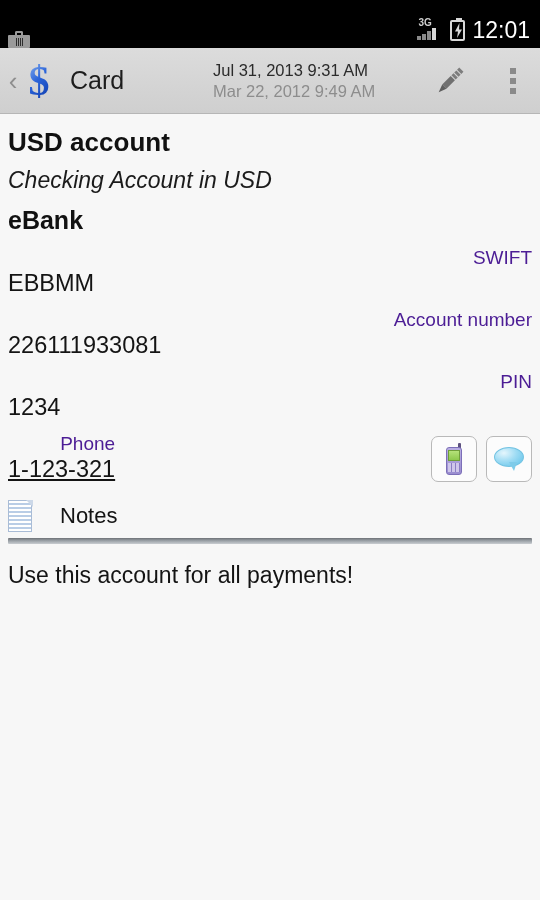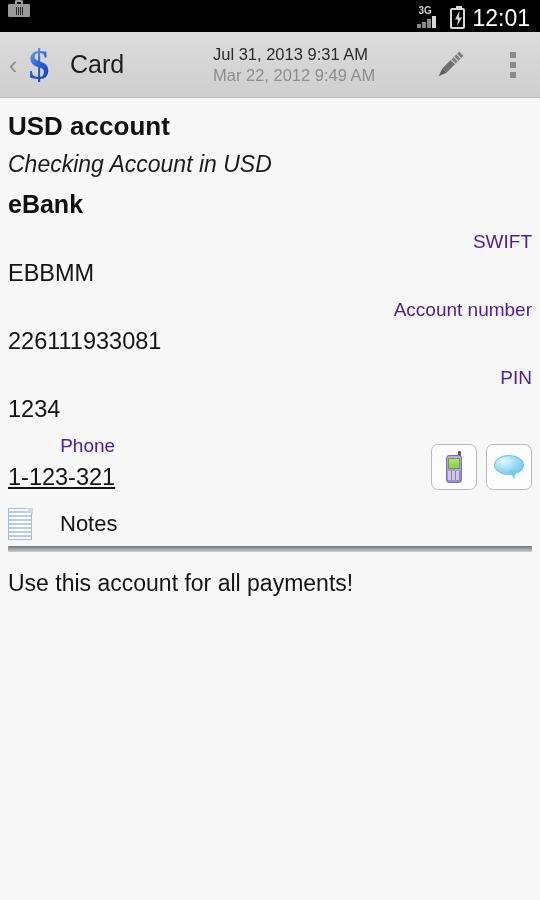--- a/index.html
+++ b/index.html
@@ -10,24 +10,24 @@
   body {
     width: 540px;
     height: 900px;
     font-family: "Liberation Sans", sans-serif;
     overflow: hidden;
     position: relative;
   }
 
   
   .status-bar {
-    height: 32px;
+    height: 48px;
     background: #000000;
     display: flex;
-    align-items: flex-start;
+    align-items: flex-end;
     justify-content: space-between;
     padding: 0 10px 0 8px;
     box-sizing: border-box;
   }
   .status-left { display: flex; align-items: center; }
   .status-right { display: flex; align-items: center; gap: 7px; }
 
   .briefcase {
     position: relative;
     width: 22px;
@@ -216,21 +216,21 @@
   .field-label {
     font-size: 19px;
     color: #4c1d95;
     line-height: 19px;
     text-align: right;
   }
   .field-value {
     font-size: 23.5px;
     color: #141414;
     line-height: 30px;
-    margin-top: 7px;
+    margin-top: 1px;
   }
   .field-value.link {
     text-decoration: underline;
     display: inline-block;
   }
 
   .phone-row { display: flex; align-items: flex-end; justify-content: space-between; }
   .phone-actions { display: flex; gap: 9px; margin-bottom: 2px; }
   .icon-btn {
     width: 46px; height: 46px;

